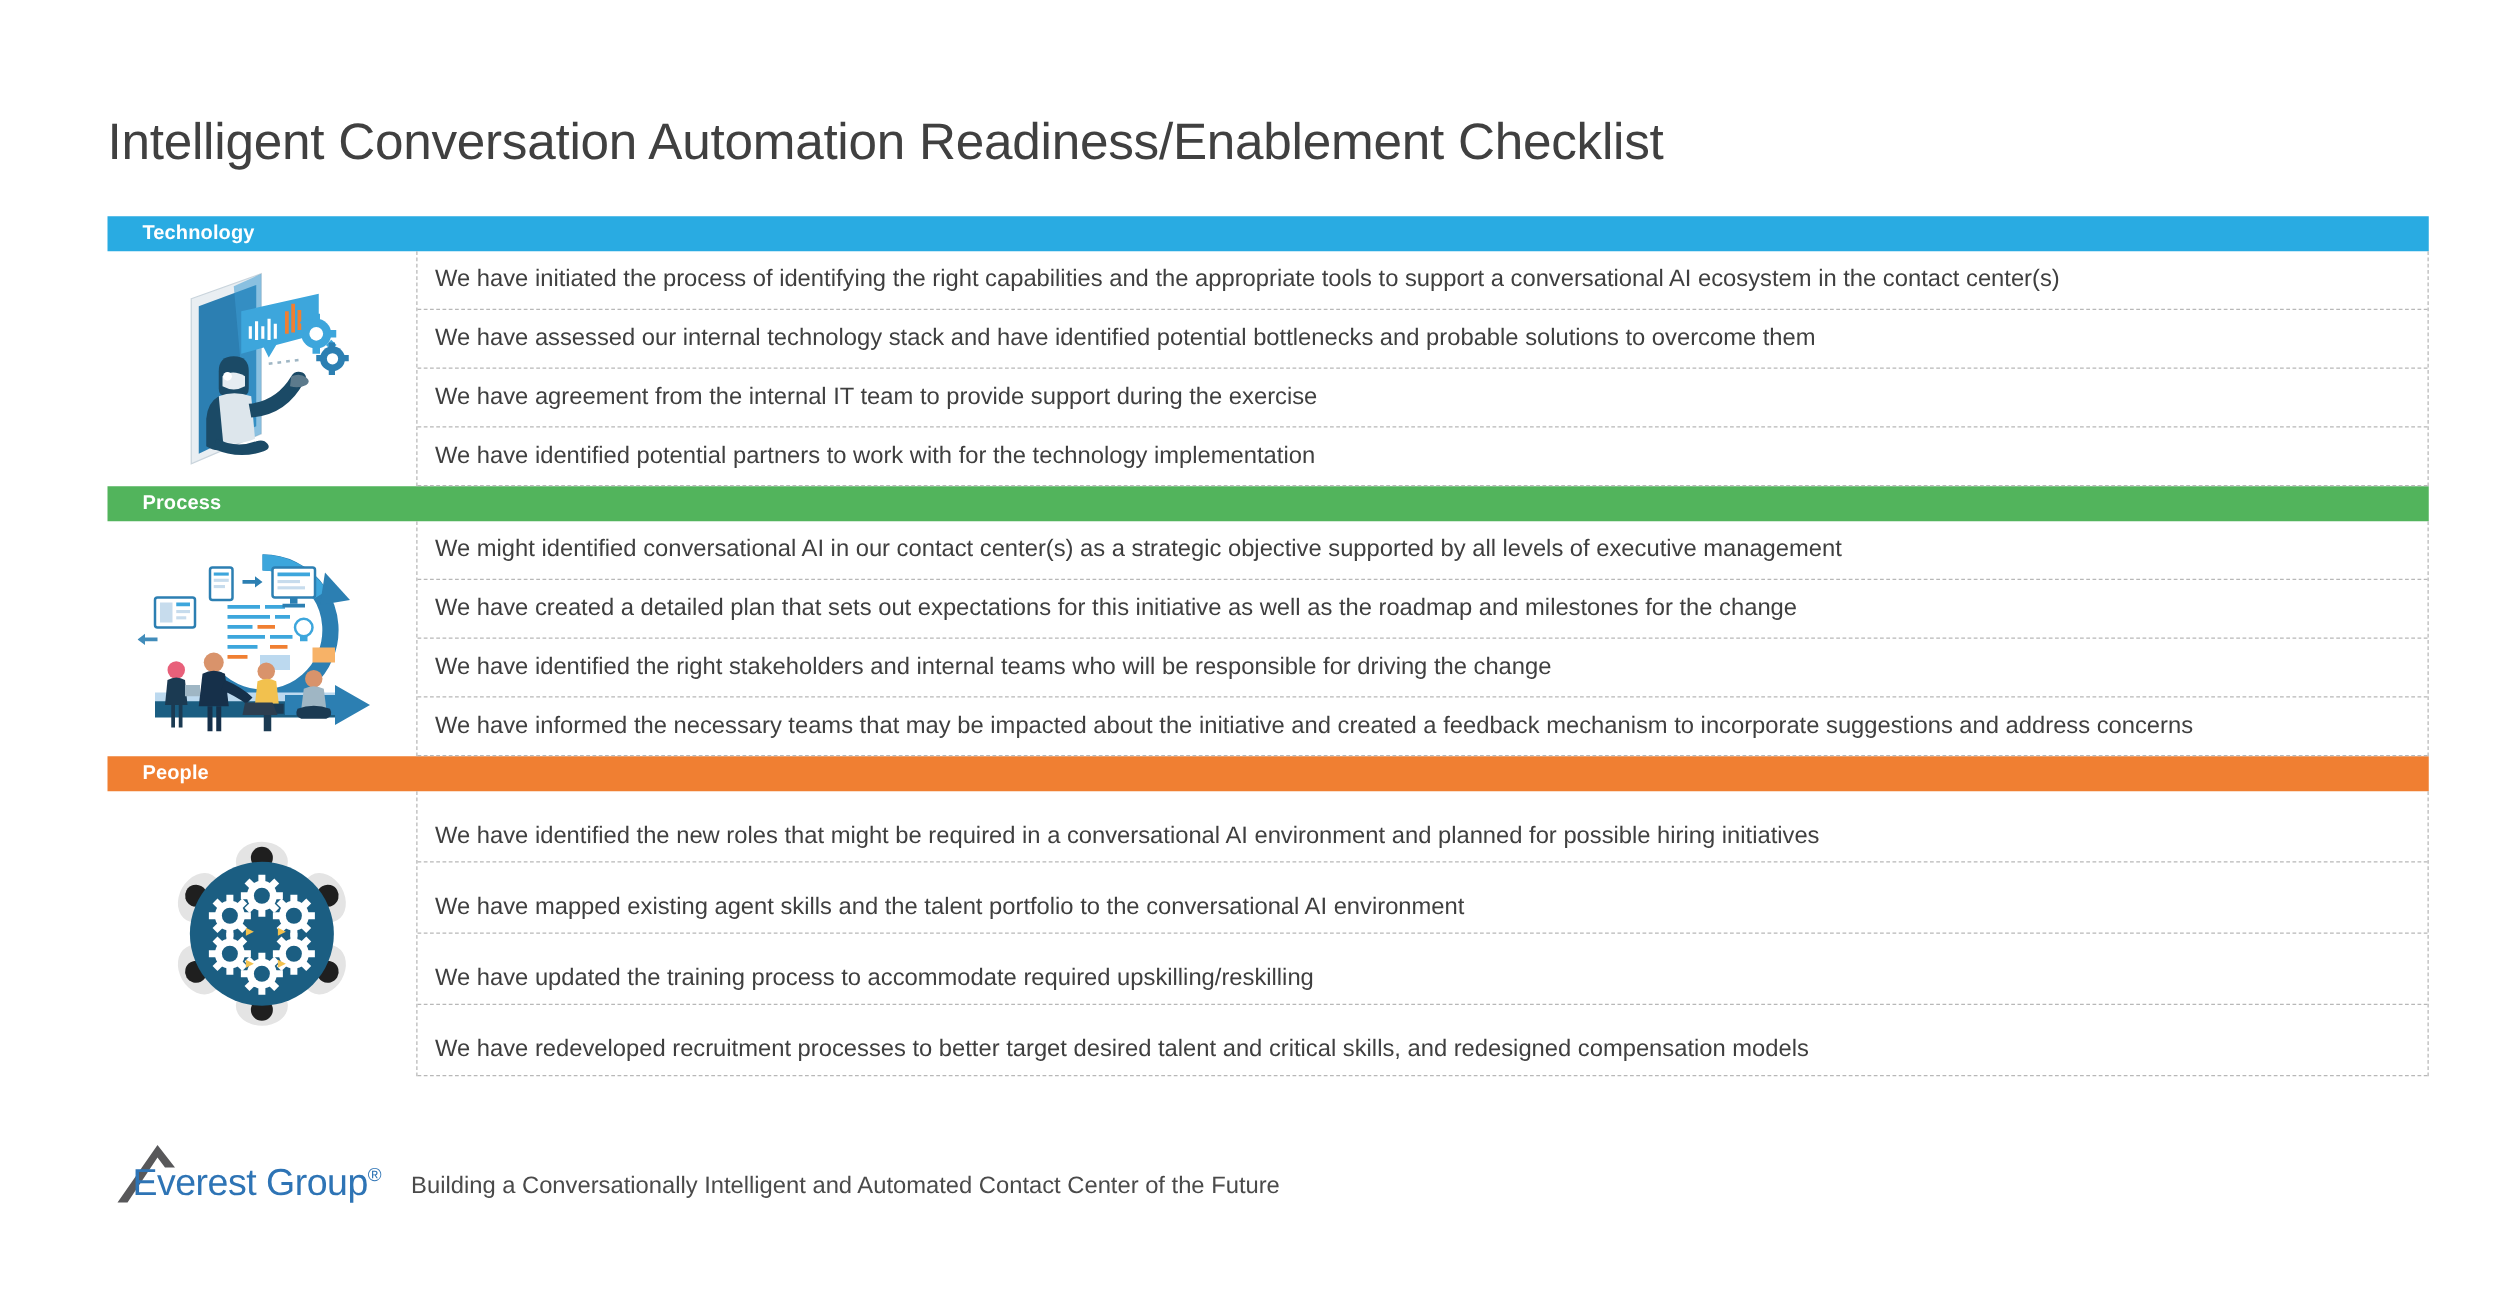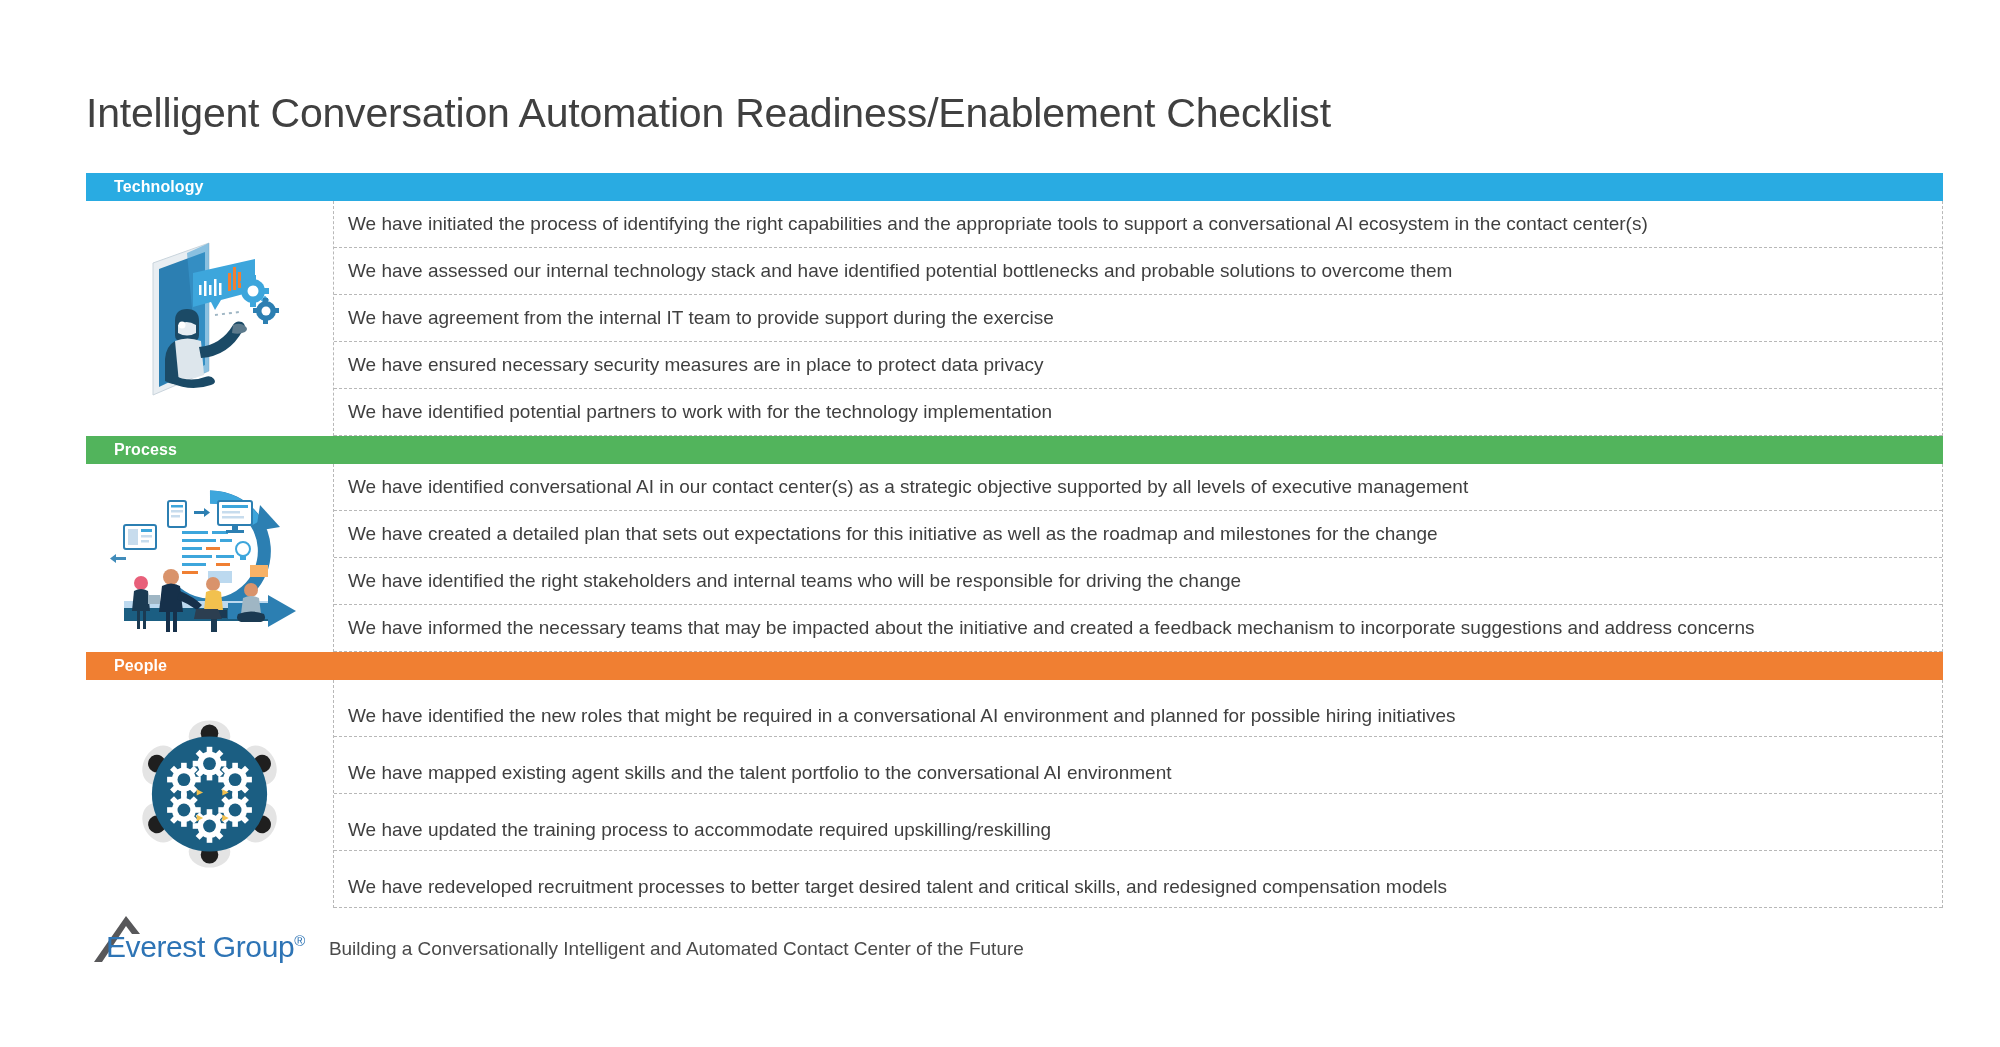--- a/index.html
+++ b/index.html
@@ -191,21 +191,20 @@
     <path d="M98 96 q7 -3 12 1 q4 3 0 6 q-6 3 -13 1 Z" fill="#5c7a8c"></path>
 
     <path d="M38 146 q16 8 32 2 q6 -2 9 2 q3 4 -3 6 q-20 7 -40 -2 Z" fill="#1B4A66"></path>
   </g>
 </svg>
         </div>
         <div class="rows-cell">
           <div class="check-row">We have initiated the process of identifying the right capabilities and the appropriate tools to support a conversational AI ecosystem in the contact center(s)</div>
           <div class="check-row">We have assessed our internal technology stack and have identified potential bottlenecks and probable solutions to overcome them</div>
           <div class="check-row">We have agreement from the internal IT team to provide support during the exercise</div>
-          <div class="check-row">We have ensured necessary security measures are in place to protect data privacy</div>
           <div class="check-row">We have identified potential partners to work with for the technology implementation</div>
         </div>
       </div>
     </div>
     <div class="section sec-process">
       <div class="section-header" style="background: rgb(82, 180, 92);">
         <span class="section-label">Process</span>
       </div>
       <div class="section-body">
         <div class="icon-cell">
@@ -299,21 +298,21 @@
   </g>
   <g>
 
     <circle cx="141" cy="107" r="7" fill="#D9936B"></circle>
     <path d="M133 115 q8 -4 16 0 l2 16 l-20 0 Z" fill="#9fb6c4"></path>
     <path d="M128 131 q13 -5 26 0 q3 6 -3 8 l-20 0 q-6 -2 -3 -8 Z" fill="#1B3A52"></path>
   </g>
 </svg>
         </div>
         <div class="rows-cell">
-          <div class="check-row">We have identified conversational AI in our contact center(s) as a strategic objective supported by all levels of executive management</div>
+          <div class="check-row">We might identified conversational AI in our contact center(s) as a strategic objective supported by all levels of executive management</div>
           <div class="check-row">We have created a detailed plan that sets out expectations for this initiative as well as the roadmap and milestones for the change</div>
           <div class="check-row">We have identified the right stakeholders and internal teams who will be responsible for driving the change</div>
           <div class="check-row">We have informed the necessary teams that may be impacted about the initiative and created a feedback mechanism to incorporate suggestions and address concerns</div>
         </div>
       </div>
     </div>
     <div class="section sec-people">
       <div class="section-header" style="background: rgb(240, 127, 50);">
         <span class="section-label">People</span>
       </div>

